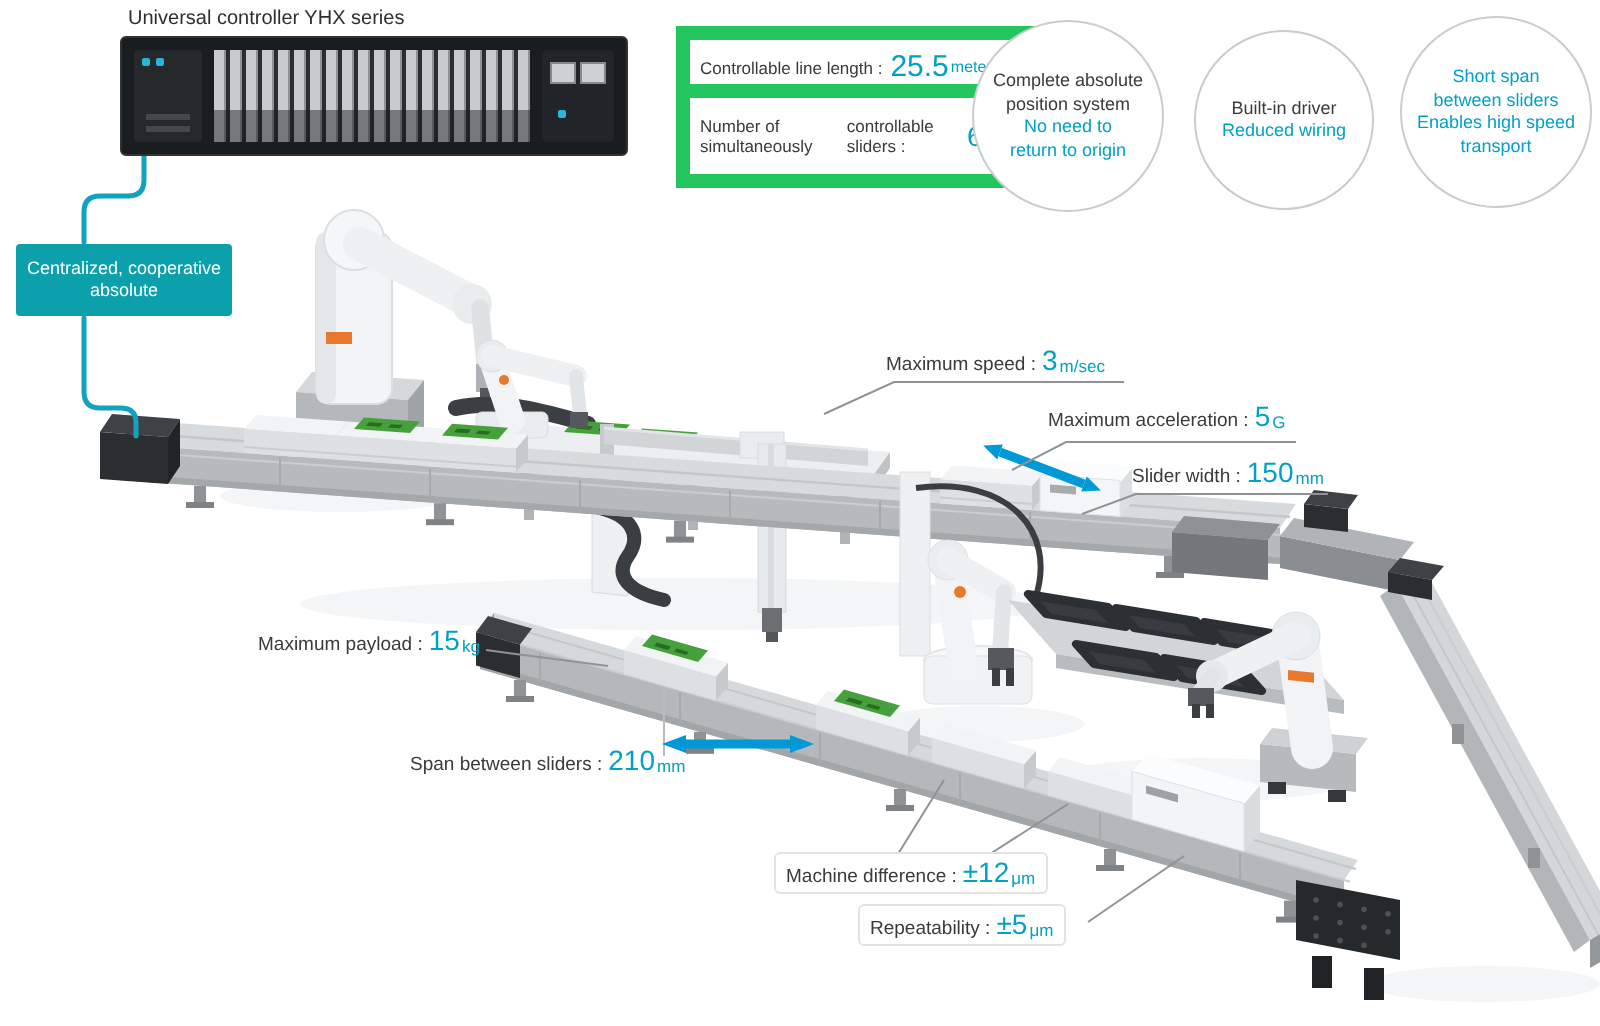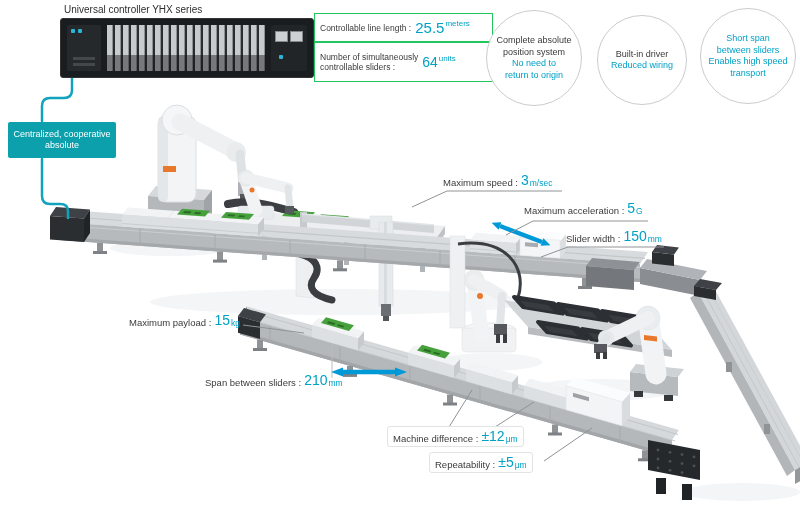--- a/index.html
+++ b/index.html
@@ -19,27 +19,27 @@
   #ctrl-band{left:46px;top:36px;width:158px;height:16px;background:rgba(18,20,22,0.45);}
   #ctrl-right{left:210px;top:6px;width:36px;height:46px;background:#222528;border-radius:2px;}
   .port{position:absolute;width:11px;height:9px;background:#cdd1d4;border:1px solid #86898c;}
 
   
   #control-box{left:8px;top:122px;width:108px;height:36px;background:#0ba0ac;color:#fff;
      font-size:9px;line-height:11px;display:flex;flex-direction:column;align-items:center;
      justify-content:center;text-align:left;border-radius:2px;z-index:6;}
 
   
-  .spec-box{position:absolute;background:#fff;border:1px solid #22c55e;display:flex;
-     align-items:center;padding:0 5px;z-index:6;}
+  .spec-box{position:absolute;background:#fff;border:7px solid #22c55e;display:flex;
+     align-items:center;padding:0 5px;z-index:6;margin-left:24px;}
   #spec1{left:314px;top:13px;width:167px;height:27px;}
   #spec2{left:314px;top:42px;width:167px;height:38px;}
   .spec-label{font-size:8.5px;color:#3a3a3a;}
-  .spec-label2{display:flex;flex-direction:column;font-size:8.5px;line-height:10px;color:#3a3a3a;}
-  .spec-num{display:flex;align-items:flex-start;margin-left:4px;}
+  .spec-label2{display:flex;flex-direction:row;font-size:8.5px;line-height:10px;color:#3a3a3a;}
+  .spec-num{display:flex;align-items:center;margin-left:4px;}
   .spec-value{font-size:15px;color:#00a1c6;}
   #spec2 .spec-value{font-size:14px;}
   .spec-unit{font-size:8px;color:#00a1c6;margin-left:1px;}
 
   
   .feature-circle{position:absolute;display:flex;flex-direction:column;justify-content:center;
      text-align:center;font-size:9px;line-height:11.5px;border:1px solid #c9cccf;
      border-radius:50%;background:#fff;z-index:6;}
   #fc1{left:486px;top:10px;width:94px;height:94px;}
   #fc2{left:597px;top:15px;width:88px;height:88px;}

